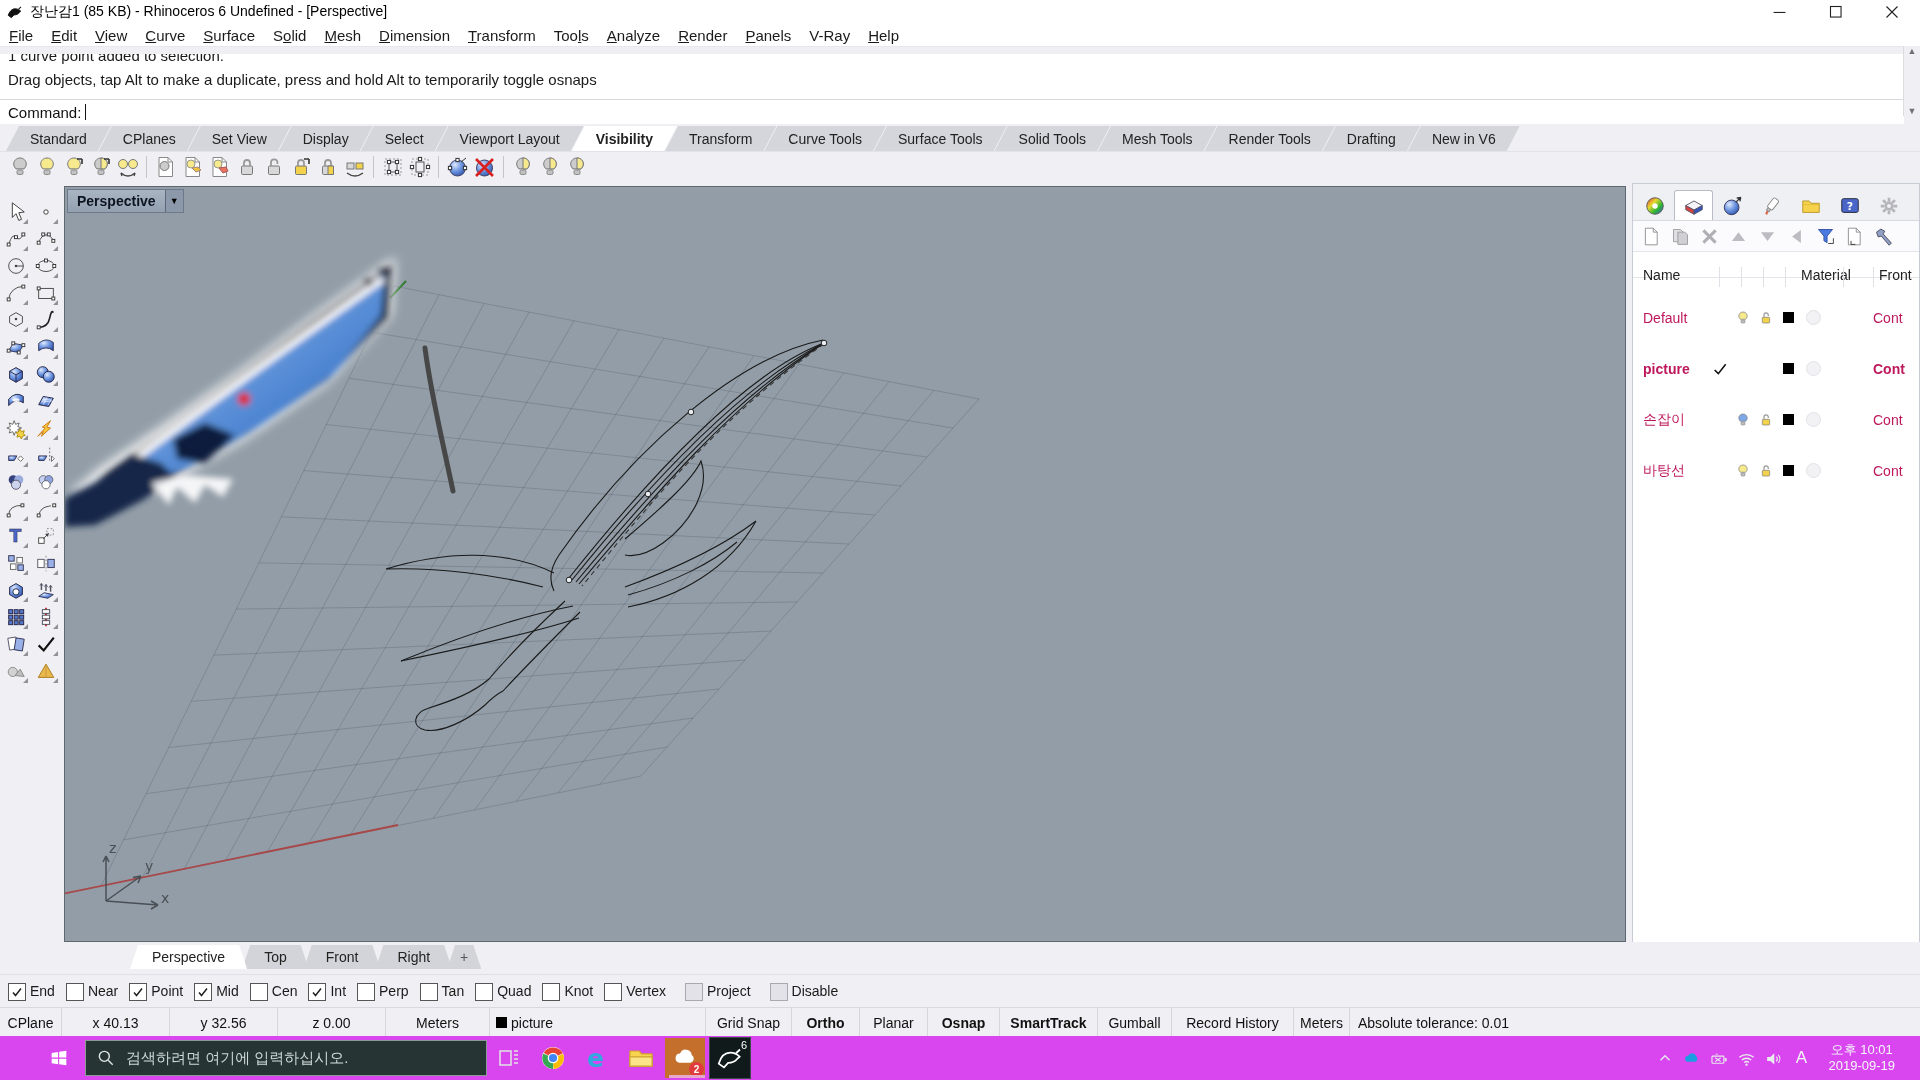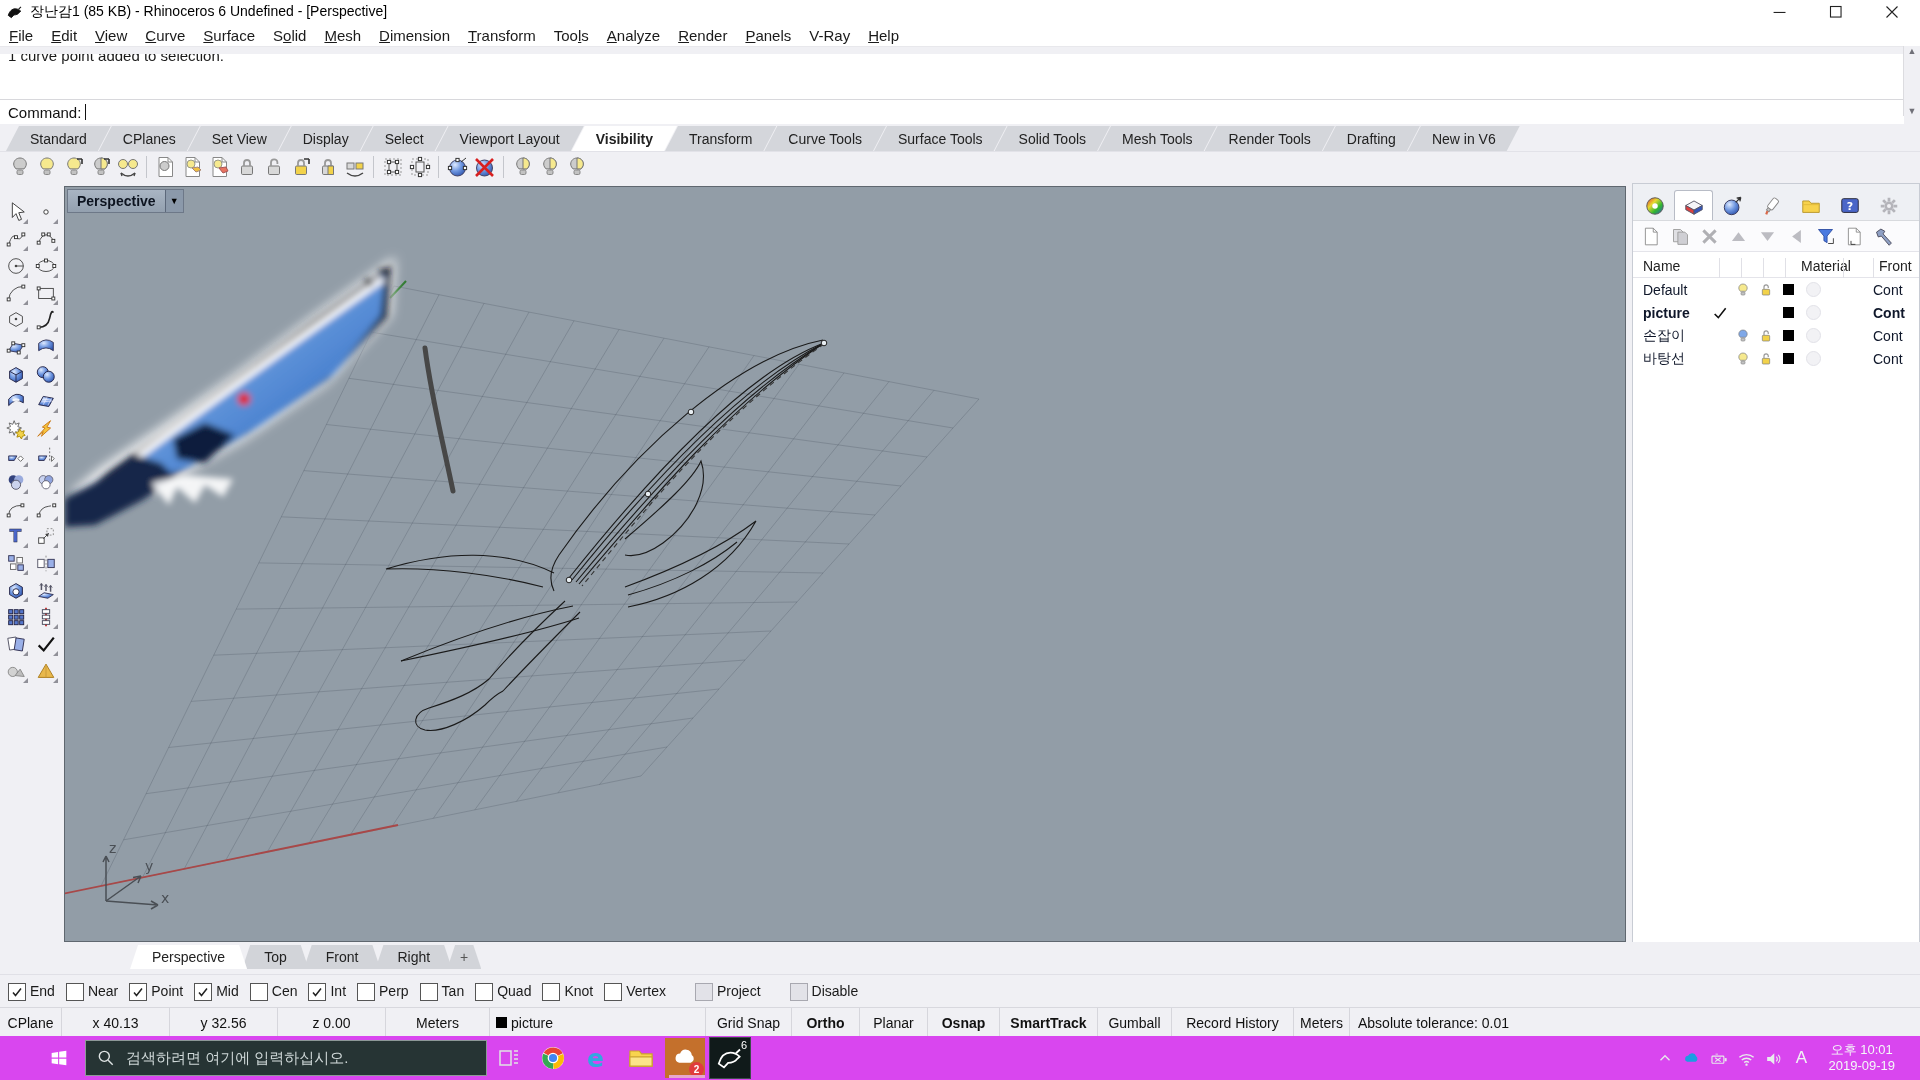--- a/index.html
+++ b/index.html
@@ -58,24 +58,24 @@
   
   #panel{position:absolute;left:1632px;top:183px;width:288px;height:779px;background:#ffffff;
     border:1px solid #c8ccd4;box-sizing:border-box;}
   #panel-tabs{height:33px;background:#eef0f4;display:flex;align-items:flex-end;padding:3px 2px 0 2px;border-bottom:1px solid #d8dade}
   .ptab{width:37px;height:29px;display:flex;align-items:center;justify-content:center;
     border:1px solid transparent;border-bottom:none;border-radius:3px 3px 0 0}
   .ptab.active{background:#fff;border-color:#b8bcc6}
   #panel-toolbar{height:30px;display:flex;align-items:center;padding-left:4px;border-bottom:1px solid #e4e4ea;background:#fbfbfd}
   .pbtn{width:29px;height:26px;display:flex;align-items:center;justify-content:center}
   #layer-header{position:relative;height:25px;border-bottom:1px solid #e4e4ea;font-size:14px;color:#222}
-  #layer-header span{position:absolute;top:6px}
+  #layer-header span{position:absolute;top:15px}
   .hsep{position:absolute;top:2px;width:1px;height:20px;background:#e0e0e6}
   .lrow{display:grid;grid-template-columns:76px 22px 23px 23px 22px 28px 1fr 46px;align-items:center;
-    height:23px;font-size:14px;color:#0f172a;}
+    height:23px;font-size:14px;color:#be185d;margin-top:28px;}
   .lrow .lname{padding-left:10px;white-space:nowrap;overflow:hidden}
   .lrow.current .lname,.lrow.current .ltype{font-weight:bold}
   .cell{display:flex;align-items:center;justify-content:center}
   .swatch{width:11px;height:11px;background:#000}
   .matcirc{width:13px;height:13px;border-radius:50%;background:#f2f2f5;border:1px solid #e2e2e8}
   #panel-scroll{position:absolute;left:0;bottom:0;width:286px;height:16px;background:#f0f0f4;border-top:1px solid #ddd;
     display:flex;align-items:center;justify-content:space-between;font-size:10px;color:#606068}
   #panel-scroll .thumb{position:absolute;left:18px;top:3px;width:90px;height:10px;background:#c9cdd5;border-radius:2px}
   
   #vp-tabs{position:absolute;left:0;top:942px;width:1920px;height:32px;background:#f0f0f4;
@@ -85,21 +85,21 @@
     filter:drop-shadow(0 0 0.5px #9aa0aa);position:relative}
   .vtab.active{background:#ffffff;z-index:3}
   .vtab.add{padding:0 13px;color:#555}
   
   #osnap-row{position:absolute;left:0;top:974px;width:1920px;height:33px;background:#f0f0f4;border-top:1px solid #e0e0e6;
     display:flex;align-items:center;padding-left:8px;font-size:14px;color:#1a1a1a;}
   .osnap-item{display:flex;align-items:flex-start;margin-right:11px}
   .osnap-box{width:16px;height:16px;background:#fff;border:1px solid #555;margin-right:4px;
     display:flex;align-items:center;justify-content:center}
   .osnap-item.disabled .osnap-box{background:#e2e2e8;border-color:#a8a8b0}
-  .osnap-item.gapped{margin-left:18px}
+  .osnap-item.gapped{margin-left:8px}
   
   #statusbar{position:absolute;left:0;top:1007px;width:1920px;height:29px;background:#f0f0f4;border-top:1px solid #d8d8de;
     display:flex;align-items:stretch;font-size:14px;color:#111;}
   .seg{display:flex;align-items:center;justify-content:center;border-right:1px solid #d6d6dc;box-sizing:border-box}
   .seg.bold{font-weight:bold}
   #seg-layer{justify-content:flex-start;padding-left:6px}
   #seg-layer .swatch{margin-right:4px}
   #seg-tol{justify-content:flex-start;padding-left:8px}
   
   #taskbar{position:absolute;left:0;top:1036px;width:1920px;height:44px;background:#2b3939;display:flex;align-items:center;}
@@ -184,20 +184,21 @@
       <span class="menu-item"><u>A</u>nalyze</span>
       <span class="menu-item"><u>R</u>ender</span>
       <span class="menu-item"><u>P</u>anels</span>
       <span class="menu-item">V-Ray</span>
       <span class="menu-item"><u>H</u>elp</span>
     </div>
 
   <div id="cmdarea">
     <div id="cmd-history">
       <div class="h1">1 curve point added to selection.</div>
+      <div class="h2">Drag objects, tap Alt to make a duplicate, press and hold Alt to temporarily toggle osnaps</div>
     </div>
     <div id="cmd-line">
       <span>Command:</span>
       <span id="cmd-caret"></span>
     </div>
   </div>
   <div id="cmd-scroll">
     <span>▲</span>
     <span>▼</span>
   </div>

